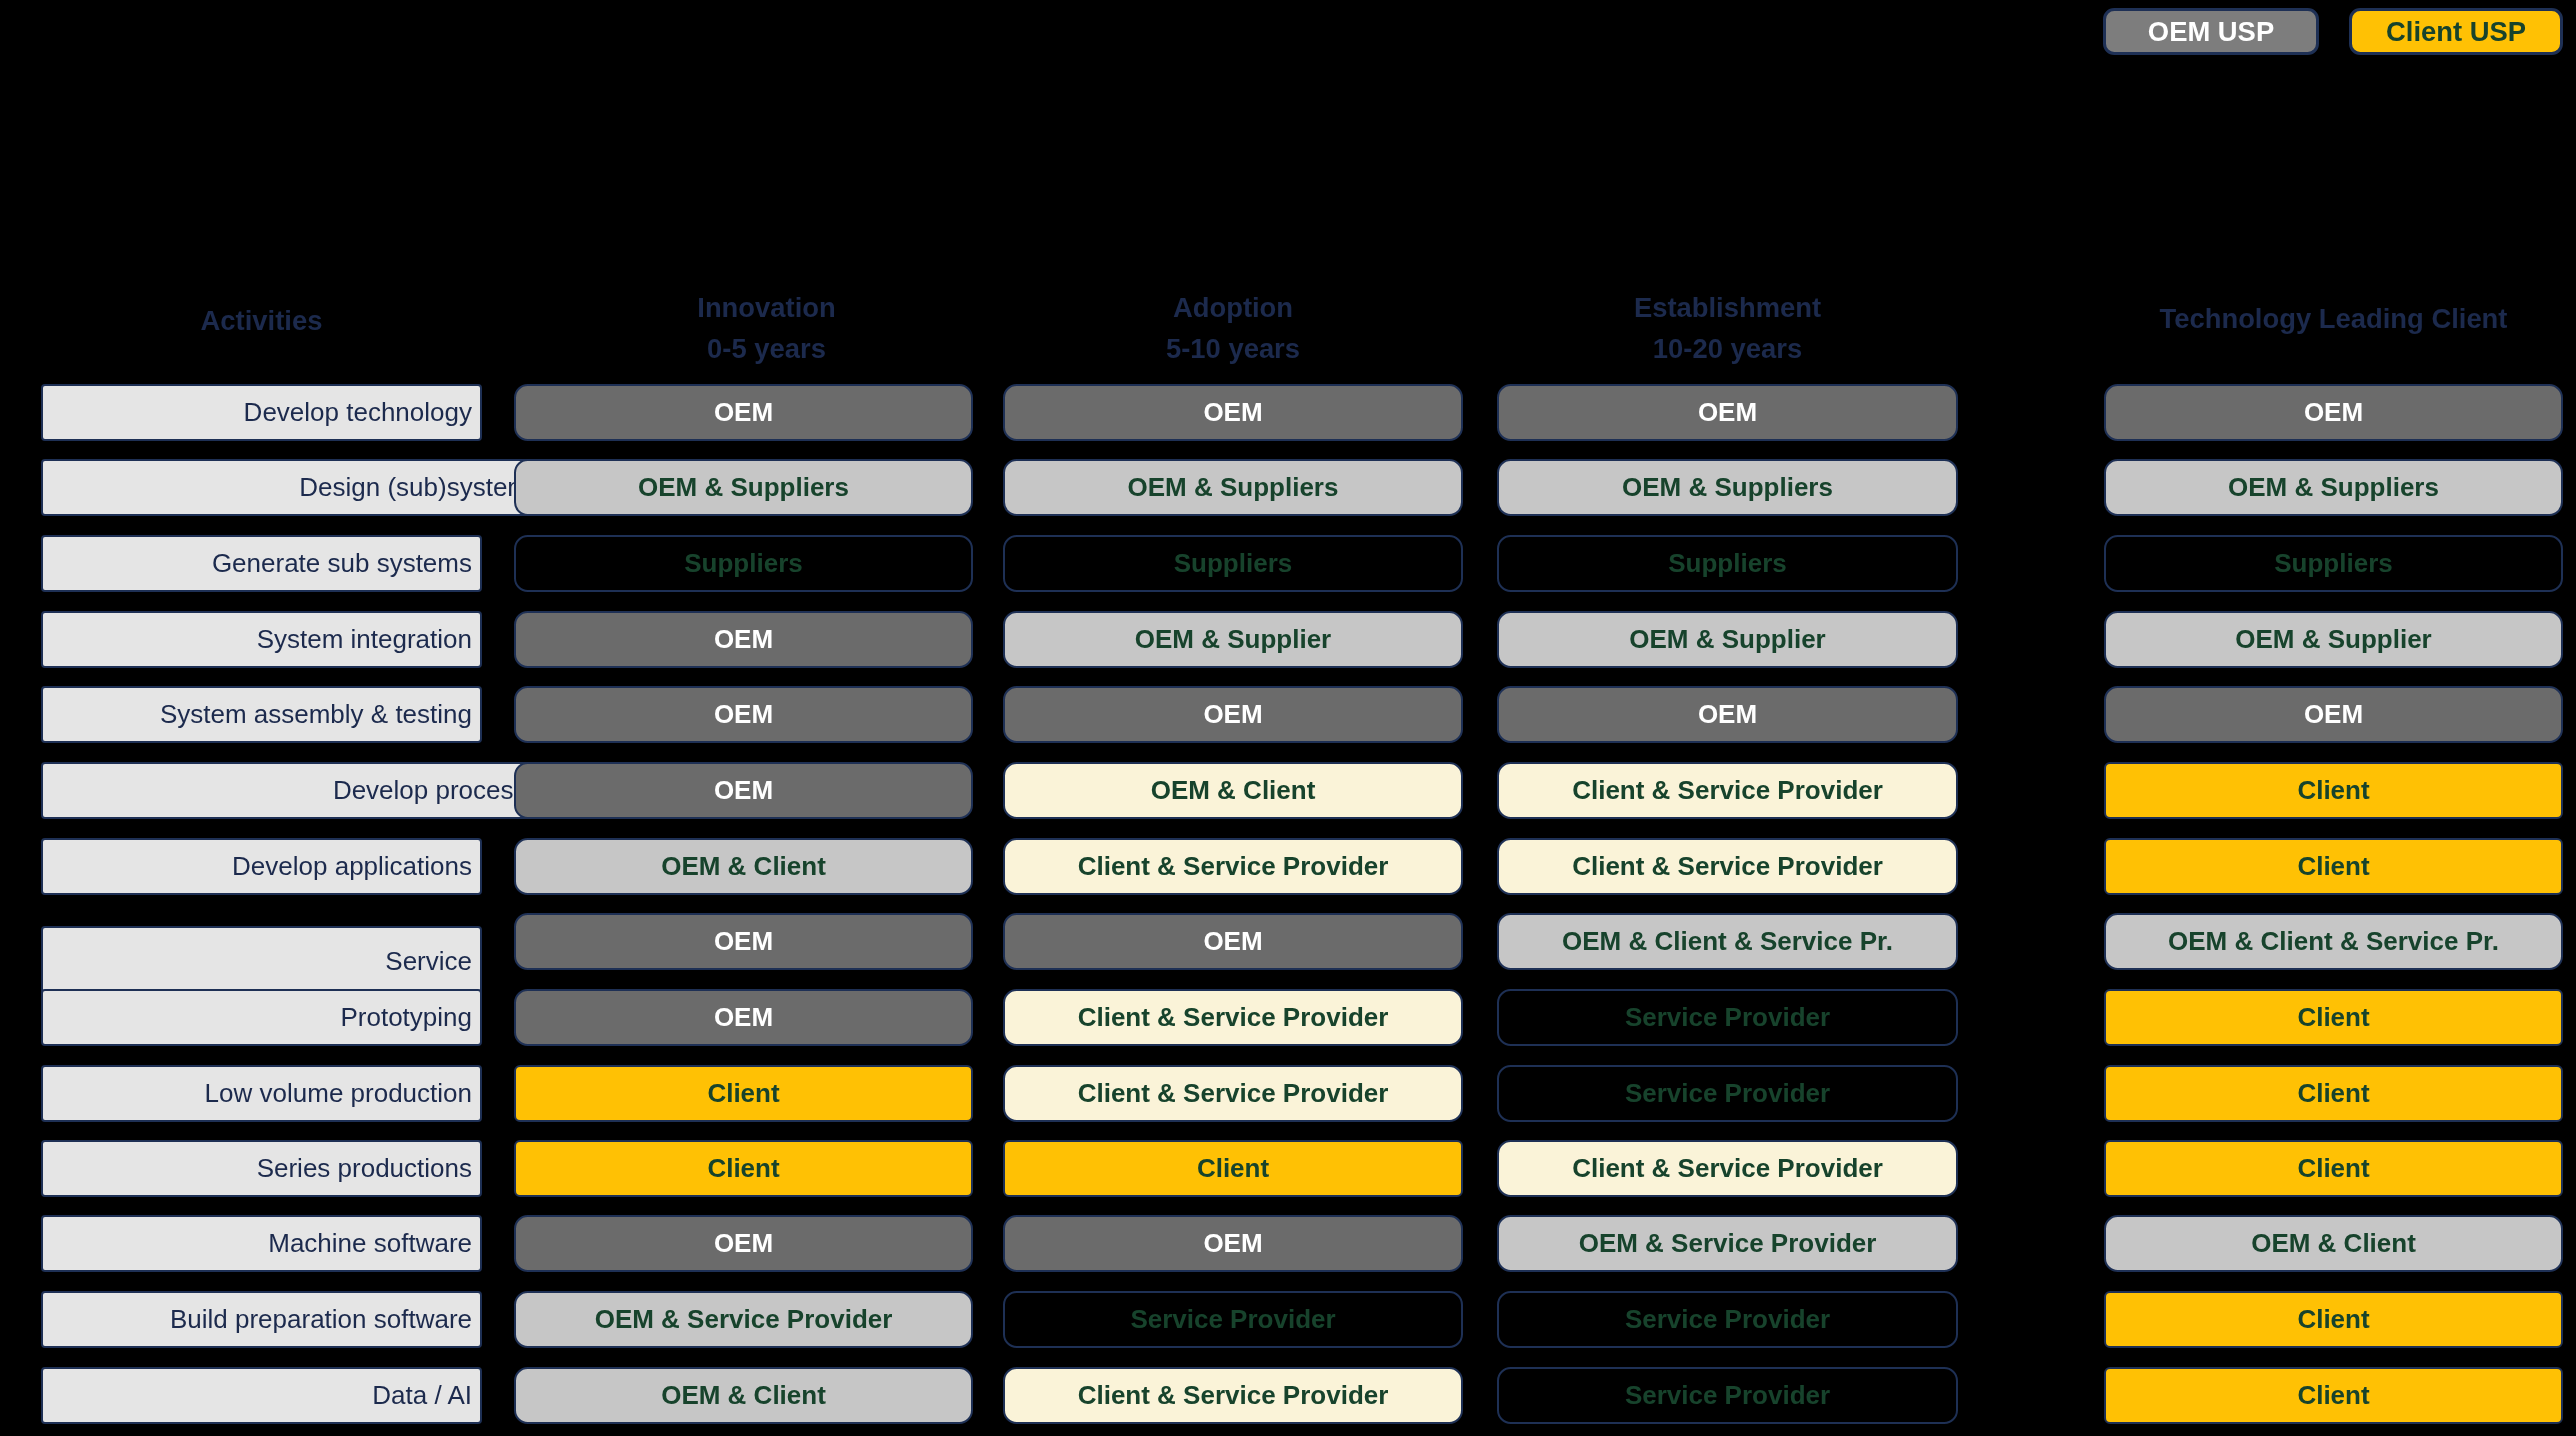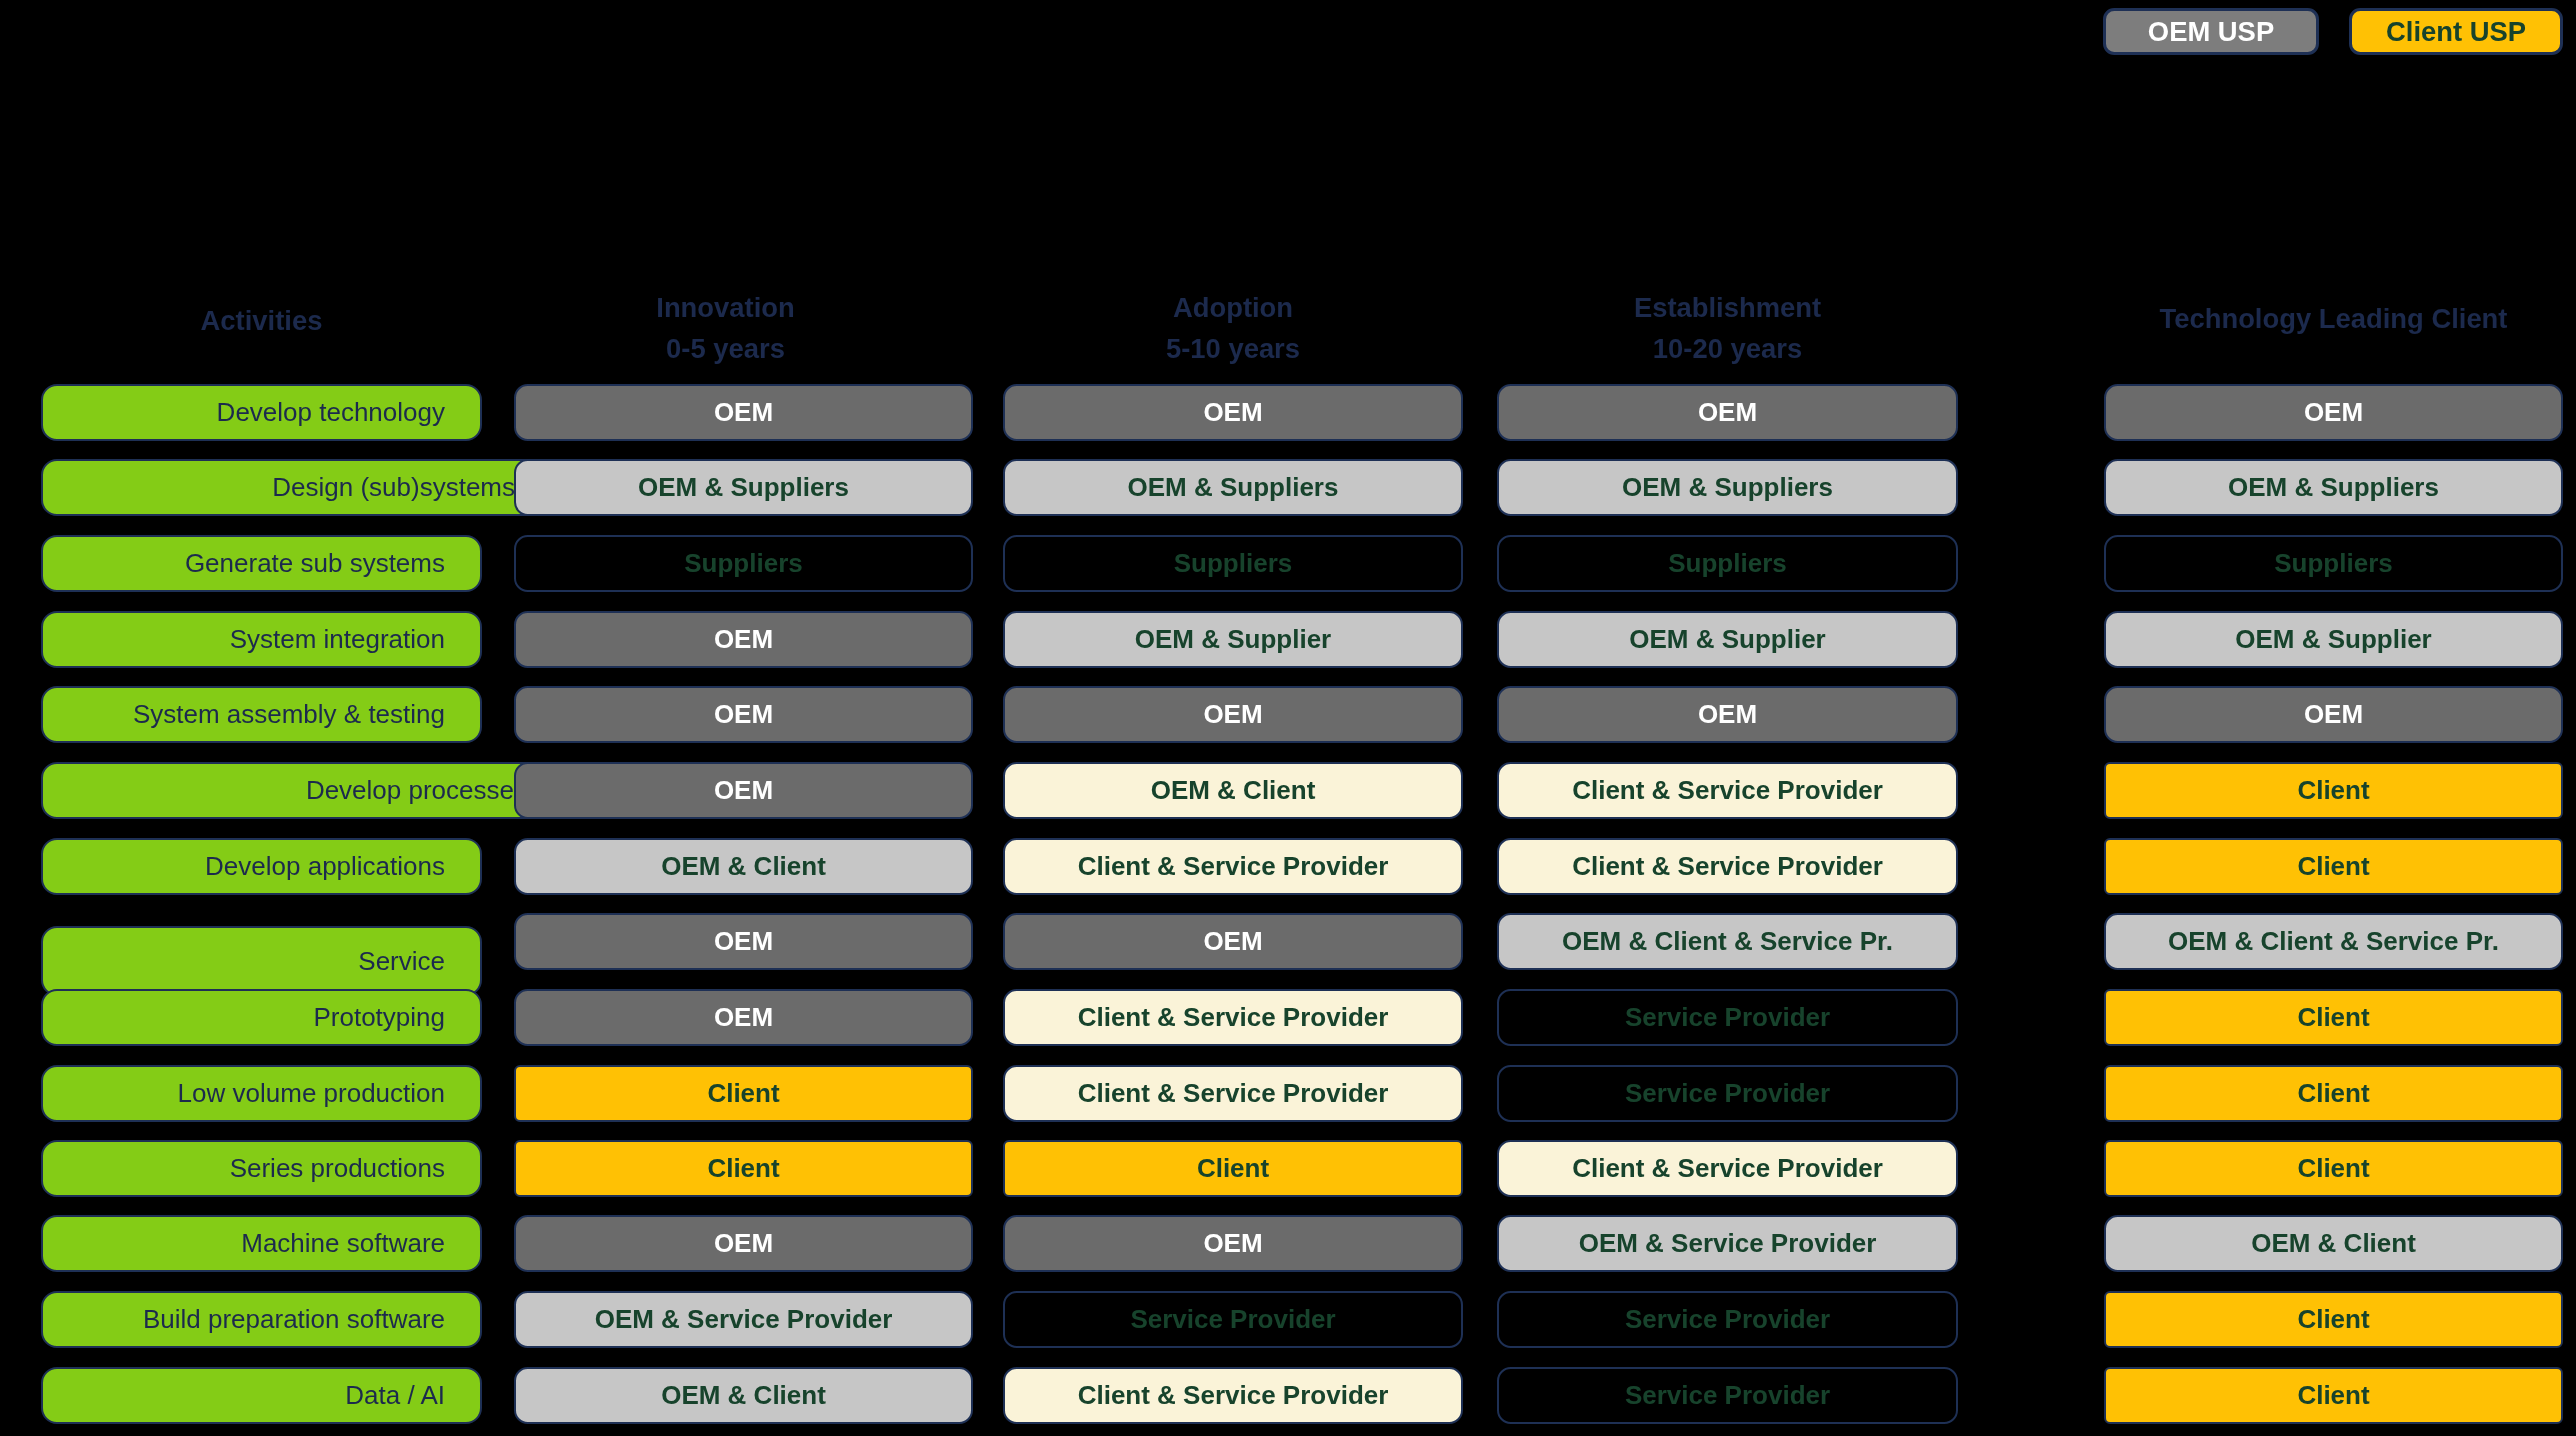--- a/index.html
+++ b/index.html
@@ -45,44 +45,44 @@
   .col-header.single{justify-content:center;padding-bottom:6.2px;}
   .box{
     position:absolute;
     border:2.5px solid var(--navy-border);
     border-radius:13.7px;
     display:flex;align-items:center;justify-content:center;
     font-size:26px;font-weight:bold;
     white-space:nowrap;
   }
   .label-box{
-    background:#84cc16;color:var(--navy-text);
+    background:#e5e5e5;color:var(--navy-text);
     font-weight:400;
-    justify-content:flex-end;padding-right:35px;
-    border-radius:16px;
+    justify-content:flex-end;padding-right:8px;
+    border-radius:4px;
   }
   .cell-dark-gray{background:var(--dark-gray);color:#ffffff;}
   .cell-light-gray{background:var(--light-gray);color:var(--green);}
   .cell-outline{background:#000;color:var(--green);}
   .cell-cream{background:var(--cream);color:var(--green);}
   .cell-gold{background:var(--gold);color:var(--green);border-radius:6px;}
 </style>
 </head>
 <body>
 
 <div id="stage">
 
   <div class="legend-btn legend-oem">OEM USP</div>
 
   <div class="legend-btn legend-client">Client USP</div>
 
 
   <div id="headers">
       <div class="col-header single" style="left: 41px; width: 441px; padding-bottom: 2.5px;">Activities</div>
-      <div class="col-header" style="left: 496px; width: 459px; justify-content: flex-end;">
+      <div class="col-header" style="left: 537px; width: 459px; justify-content: flex-end;">
         <span>Innovation</span>
         <span>0-5 years</span>
       </div>
       <div class="col-header" style="left: 1003px; width: 460px;">
         <span>Adoption</span>
         <span>5-10 years</span>
       </div>
       <div class="col-header" style="left: 1497px; width: 461px;">
         <span>Establishment</span>
         <span>10-20 years</span>

